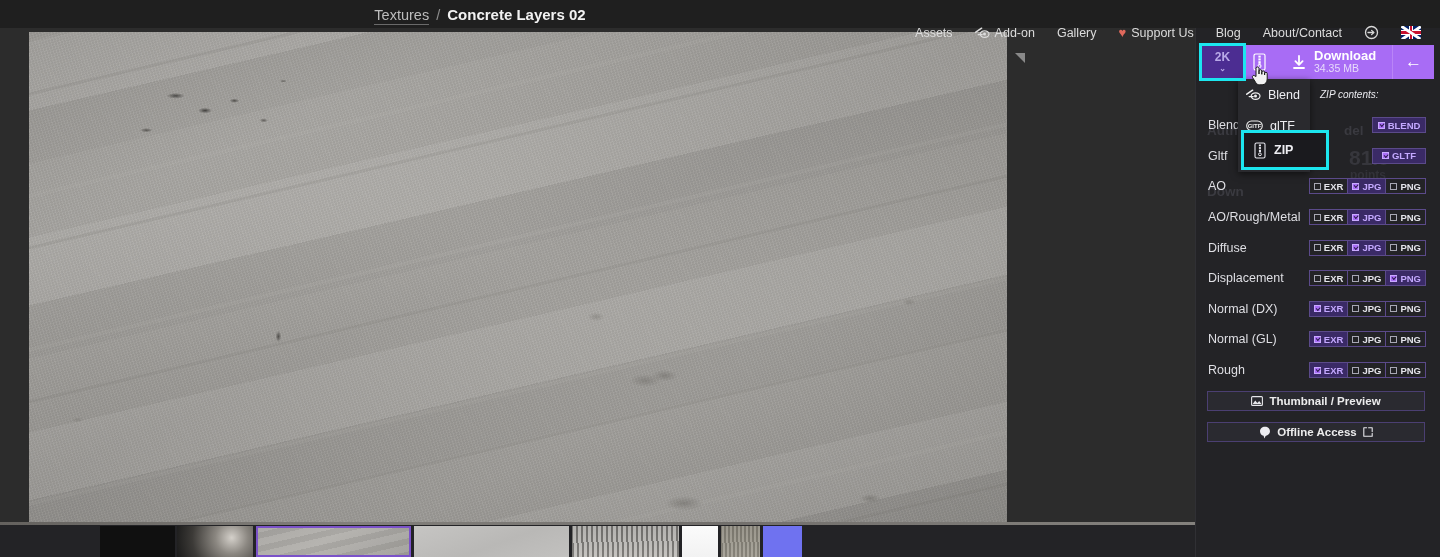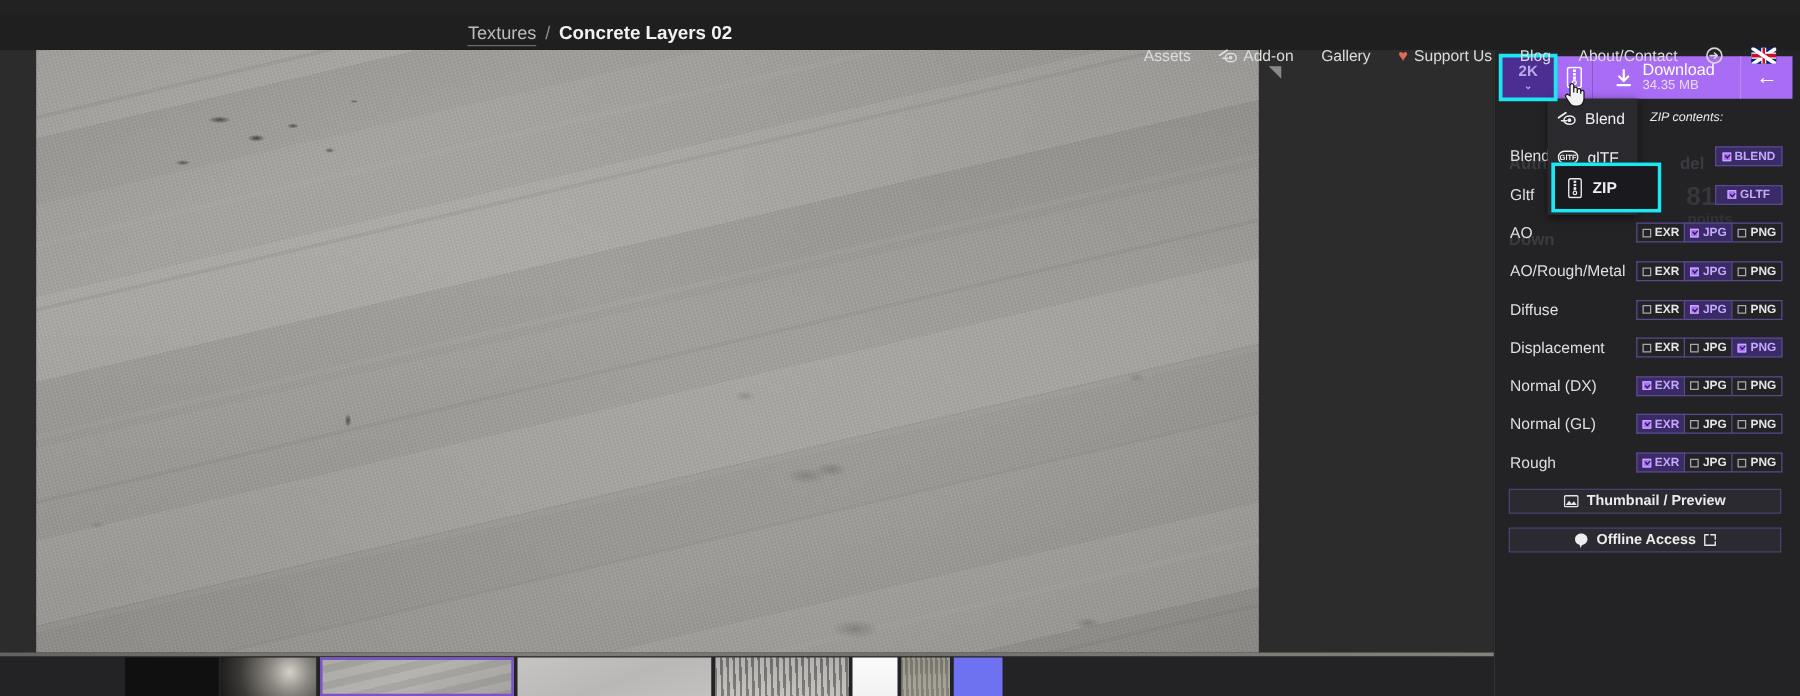--- a/index.html
+++ b/index.html
@@ -7,21 +7,21 @@
   html, body {
     width: 1440px; height: 557px;
     background: #222222;
     font-family: "Liberation Sans", sans-serif;
     overflow: hidden;
   }
   #root { position: relative; width: 1440px; height: 557px; background: #222222; }
 
   
   .topnav {
-    position: absolute; left: 0; top: 12px; width: 1440px; height: 28px;
+    position: absolute; left: 0; top: 0; width: 1440px; height: 28px;
     background: #1f1f1f;
     display: flex; align-items: center;
     z-index: 40;
     text-decoration: underline;
   }
   .brandzone {
     position: absolute; left: 0; top: 0; width: 960px; height: 28px;
     display: flex; align-items: center; justify-content: center;
   }
   .breadcrumb { font-size: 14.5px; color: #c9c9c9; white-space: nowrap; }
@@ -163,21 +163,21 @@
   .dl-res .chev { font-size: 8px; color:#b9a9e8; margin-top: 1px; }
   .dl-fmt {
     width: 30px; background: #a86cf5; display:flex; align-items:center; justify-content:center;
     cursor:pointer; position: relative;
   }
   .dl-main {
     flex: 1; background: #a86cf5; display:flex; align-items:center; gap: 8px;
     padding-left: 18px; cursor:pointer;
   }
   .dl-main .dl-txt { display:flex; flex-direction:column; line-height:1.1; }
-  .dl-main .dl-label { color:#ffffff; font-size: 13px; font-weight: normal; }
+  .dl-main .dl-label { color:#ffffff; font-size: 13px; font-weight: bold; }
   .dl-main .dl-size  { color:#e7dbfb; font-size: 10.5px; }
   .dl-back {
     width: 42px; background: #a86cf5; display:flex; align-items:center; justify-content:center;
     cursor:pointer; border-left: 1px solid #b985f7;
     color:#fff; font-size: 17px;
   }
 
   .hl-res {
     position:absolute; left:1199px; top:43px; width:47px; height:38px;
     border: 3px solid #1ce6ef; z-index: 30; pointer-events:none;

